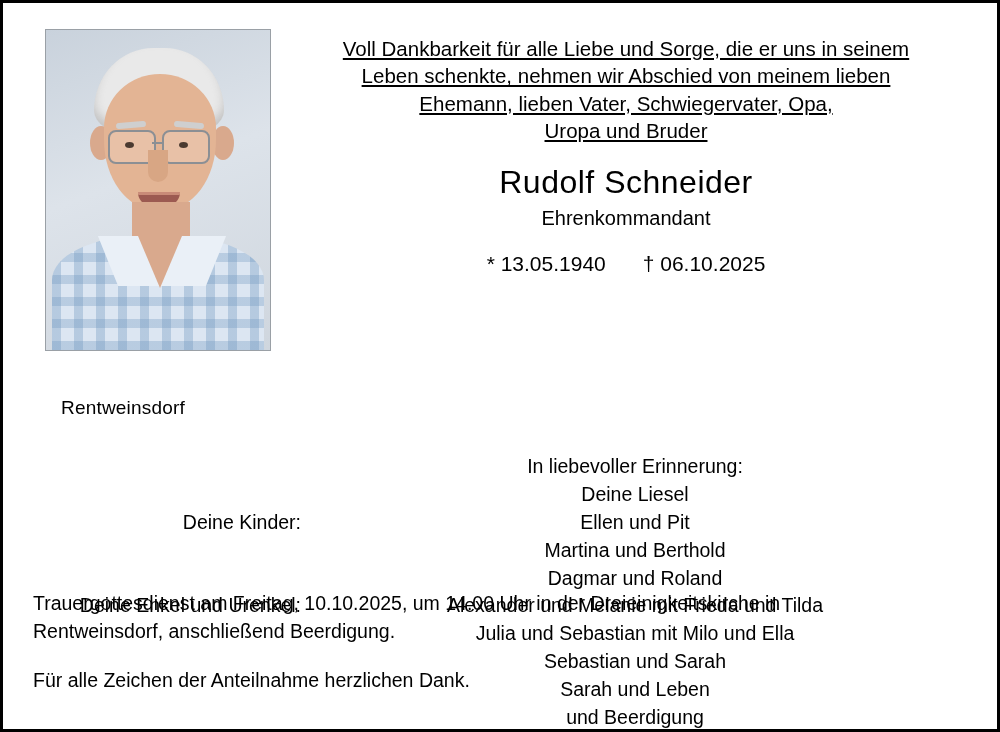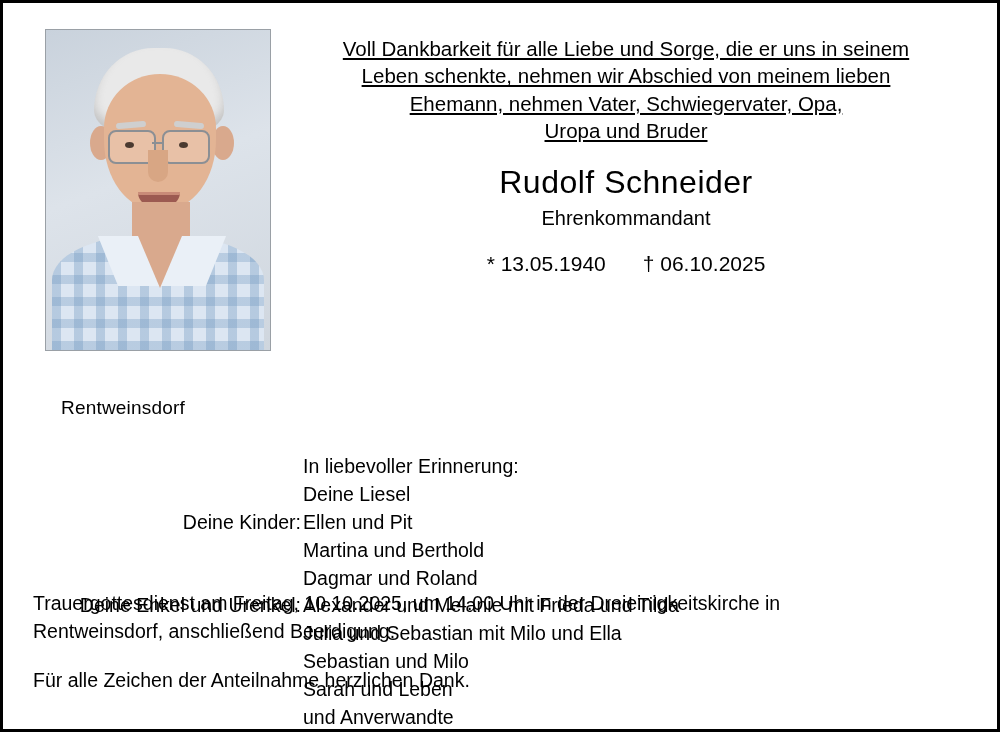--- a/index.html
+++ b/index.html
@@ -194,21 +194,21 @@
     align-items: baseline;
   }
   .fam-label {
     flex: 0 0 268px;
     text-align: right;
     padding-right: 2px;
     white-space: nowrap;
   }
   .fam-value {
     flex: 1 1 auto;
-    text-align: left;
+    text-align: center;
     white-space: nowrap;
   }
   .footer {
     position: absolute;
     left: 30px;
     right: 30px;
     bottom: 34px;
     font-size: 19.5px;
     line-height: 1.42;
   }
@@ -242,21 +242,21 @@
         <div class="p-collar-r"></div>
         <div class="p-vneck"></div>
       </div>
       <div class="place">Rentweinsdorf</div>
     </div>
 
     <div class="text-col">
       <div class="intro">
         <div>Voll Dankbarkeit für alle Liebe und Sorge, die er uns in seinem</div>
         <div>Leben schenkte, nehmen wir Abschied von meinem lieben</div>
-        <div>Ehemann, nehmen Vater, Schwiegervater, Opa,</div>
+        <div>Ehemann, lieben Vater, Schwiegervater, Opa,</div>
         <div>Uropa und Bruder</div>
       </div>
 
       <div class="name">Rudolf Schneider</div>
       <div class="role">Ehrenkommandant</div>
 
       <div class="dates">
         <span>* 13.05.1940</span>
         <span>† 06.10.2025</span>
       </div>
@@ -287,29 +287,29 @@
     <div class="fam-row">
       <div class="fam-label">Deine Enkel und Urenkel:</div>
       <div class="fam-value">Alexander und Melanie mit Frieda und Tilda</div>
     </div>
     <div class="fam-row">
       <div class="fam-label"></div>
       <div class="fam-value">Julia und Sebastian mit Milo und Ella</div>
     </div>
     <div class="fam-row">
       <div class="fam-label"></div>
-      <div class="fam-value">Sebastian und Milo</div>
+      <div class="fam-value">Sebastian und Sarah</div>
     </div>
     <div class="fam-row">
       <div class="fam-label"></div>
       <div class="fam-value">Sarah und Leben</div>
     </div>
     <div class="fam-row">
       <div class="fam-label"></div>
-      <div class="fam-value">und Anverwandte</div>
+      <div class="fam-value">und Beerdigung</div>
     </div>
   </div>
 
   <div class="footer">
     <div class="service">
       <div>Trauergottesdienst am Freitag, 10.10.2025, um 14.00 Uhr in der Dreieinigkeitskirche in</div>
       <div>Rentweinsdorf, anschließend Beerdigung.</div>
     </div>
     <div>Für alle Zeichen der Anteilnahme herzlichen Dank.</div>
   </div>

